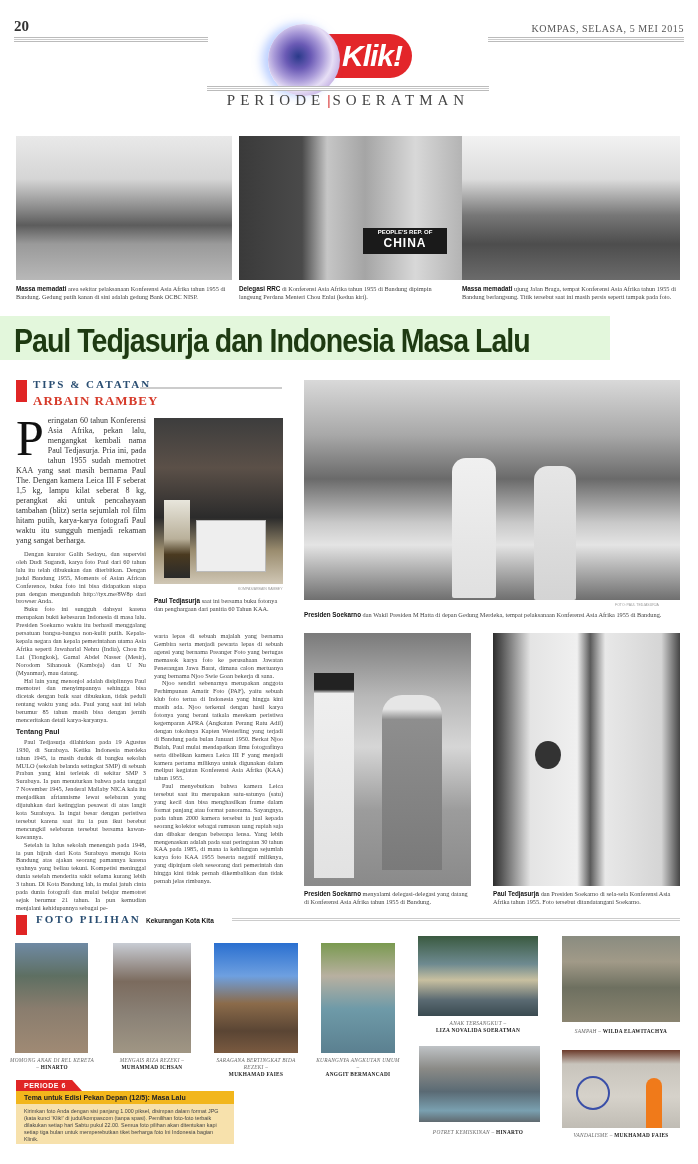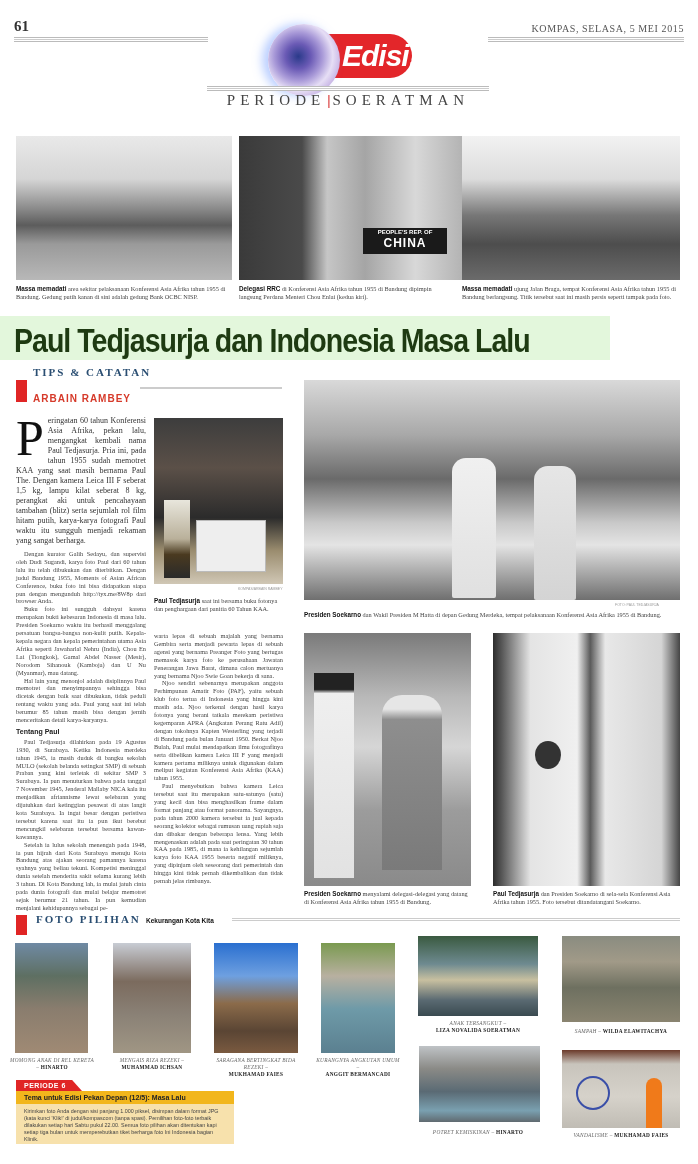--- a/index.html
+++ b/index.html
@@ -43,21 +43,21 @@
   .cap { font-size: 6.3px; line-height: 8px; color: #444; font-family: "Liberation Serif", serif; }
   .cap b { font-family: "Liberation Sans", sans-serif; font-weight: bold; color: #111; }
 
   
   .headline-band { left: 0; top: 316px; width: 610px; height: 44px; background: #e3f7dc; }
   .headline { left: 14px; top: 320px; font-family: "Liberation Sans", sans-serif; font-weight: bold; font-size: 34px; line-height: 40px; color: #1e3a12; letter-spacing: -1.2px; transform: scaleX(0.84); transform-origin: left; white-space: nowrap; }
 
   
   .redblock { background: #e02525; }
   .tips-title { font-family: "Liberation Serif", serif; font-weight: bold; font-size: 11px; letter-spacing: 2px; color: #2a4e72; }
-  .tips-author { font-family: Liberation Sans, sans-serif; font-weight: bold; font-size: 10px; letter-spacing: 1px; color: #d63a2a; }
+  .tips-author { font-family: Liberation Serif, serif; font-weight: bold; font-size: 13px; letter-spacing: 1px; color: #d63a2a; }
 
   
   .body-text { font-size: 6.3px; line-height: 7.9px; color: #444; text-align: justify; font-family: "Liberation Serif", serif; }
   .body-text p { text-indent: 8px; }
   .body-text p.noindent { text-indent: 0; }
   .body-text .sub { font-family: "Liberation Sans", sans-serif; font-weight: bold; font-size: 7px; color: #222; text-indent: 0; margin: 4px 0 2px; }
   .dropcap { float: left; font-size: 50px; line-height: 40px; margin: 2px 4px 0 0; font-family: "Liberation Serif", serif; color: #111; }
   .lead { font-size: 8px; line-height: 10px; color: #333; text-align: justify; }
 
   
@@ -66,26 +66,26 @@
   .fp-cap { font-size: 5.3px; line-height: 7px; text-align: center; color: #666; font-style: italic; font-family: "Liberation Serif", serif; letter-spacing: 0.3px; }
   .fp-cap b { font-style: normal; color: #222; }
 
   .periode-tab { background: #e02525; color: #fff; font-family: "Liberation Sans", sans-serif; font-weight: bold; font-size: 7px; padding: 2px 8px; letter-spacing: 0.5px; clip-path: polygon(0 0, 85% 0, 100% 100%, 0 100%); }
   .periode-bar { background: #f2b61c; color: #222; font-family: "Liberation Sans", sans-serif; font-weight: bold; font-size: 7px; padding: 3px 8px; }
   .periode-body { background: #f7e1ac; color: #444; font-family: "Liberation Sans", sans-serif; font-size: 5.4px; line-height: 7px; padding: 4px 8px; }
 </style>
 </head>
 <body>
 
-<div class="abs page-num">61</div>
+<div class="abs page-num">20</div>
 <div class="abs dateline">KOMPAS, SELASA, 5 MEI 2015</div>
 <div class="abs rule" style="left:14px;top:37px;width:194px;"></div>
 <div class="abs rule" style="left:488px;top:37px;width:196px;"></div>
 
-<div class="abs logo-klik"><span>Edisi!</span></div>
+<div class="abs logo-klik"><span>Klik!</span></div>
 <div class="abs logo-lens"></div>
 <div class="abs rule klinik-rule"></div>
 <div class="abs klinik">
   <span>PERIODE</span><span class="sep">|</span><span>SOERATMAN</span>
 </div>
 
 <div class="abs photo bw1" style="left:16px;top:136px;width:216px;height:144px;"></div>
 <div class="abs photo bw2" style="left:239px;top:136px;width:252px;height:144px;">
   <div class="photo-label" style="left:124px;top:92px;width:84px;height:26px;background:#1a1a1a;text-align:center;">
     <div style="font-size:6px;line-height:9px;">PEOPLE'S REP. OF</div>
@@ -95,21 +95,21 @@
 <div class="abs photo bw3" style="left:462px;top:136px;width:218px;height:144px;"></div>
 
 <div class="abs cap" style="left:16px;top:285px;width:216px;"><b>Massa memadati</b><span> area sekitar pelaksanaan Konferensi Asia Afrika tahun 1955 di Bandung. Gedung putih kanan di sini adalah gedung Bank OCBC NISP.</span></div>
 <div class="abs cap" style="left:239px;top:285px;width:216px;"><b>Delegasi RRC</b><span> di Konferensi Asia Afrika tahun 1955 di Bandung dipimpin langsung Perdana Menteri Chou Enlai (kedua kiri).</span></div>
 <div class="abs cap" style="left:462px;top:285px;width:218px;"><b>Massa memadati</b><span> ujung Jalan Braga, tempat Konferensi Asia Afrika tahun 1955 di Bandung berlangsung. Titik tersebut saat ini masih persis seperti tampak pada foto.</span></div>
 
 <div class="abs headline-band"></div>
 <div class="abs headline">Paul Tedjasurja dan Indonesia Masa Lalu</div>
 
 <div class="abs redblock" style="left:16px;top:380px;width:11px;height:22px;"></div>
-<div class="abs tips-title" style="left:33px;top:366px;">TIPS &amp; CATATAN</div>
+<div class="abs tips-title" style="left:33px;top:378px;">TIPS &amp; CATATAN</div>
 <div class="abs" style="left:140px;top:387px;width:142px;height:2px;border-top:1px solid #ccc;border-bottom:1px solid #ccc;"></div>
 <div class="abs tips-author" style="left:33px;top:393px;">ARBAIN RAMBEY</div>
 
 <div class="abs body-text" style="left:16px;top:416px;width:130px;">
   <div class="lead">
     <span class="dropcap">P</span><span>eringatan 60 tahun Konferensi Asia Afrika, pekan lalu, mengangkat kembali nama Paul Tedjasurja. Pria ini, pada tahun 1955 sudah memotret KAA yang saat masih bernama Paul The. Dengan kamera Leica III F seberat 1,5 kg, lampu kilat seberat 8 kg, perangkat aki untuk pencahayaan tambahan (blitz) serta sejumlah rol film hitam putih, karya-karya fotografi Paul waktu itu sungguh menjadi rekaman yang sangat berharga.</span>
   </div>
   <p style="margin-top:4px;">Dengan kurator Galih Sedayu, dan supervisi oleh Dudi Sugandi, karya foto Paul dari 60 tahun lalu itu telah dibukukan dan diterbitkan. Dengan judul Bandung 1955, Moments of Asian African Conference, buku foto ini bisa didapatkan siapa pun dengan mengunduh http://tyx.me/8W8p dari browser Anda.</p>
   <p>Buku foto ini sungguh dahsyat karena merupakan bukti kebesaran Indonesia di masa lalu. Presiden Soekarno waktu itu berhasil menggalang persatuan bangsa-bangsa non-kulit putih. Kepala-kepala negara dan kepala pemerintahan utama Asia Afrika seperti Jawaharlal Nehru (India), Chou En Lai (Tiongkok), Gamal Abdel Nasser (Mesir), Norodom Sihanouk (Kamboja) dan U Nu (Myanmar), mau datang.</p>
   <p>Hal lain yang menonjol adalah disiplinnya Paul memotret dan menyimpannya sehingga bisa dicetak dengan baik saat dibukukan, tidak peduli rentang waktu yang ada. Paul yang saat ini telah berumur 85 tahun masih bisa dengan jernih menceritakan detail karya-karyanya.</p>

